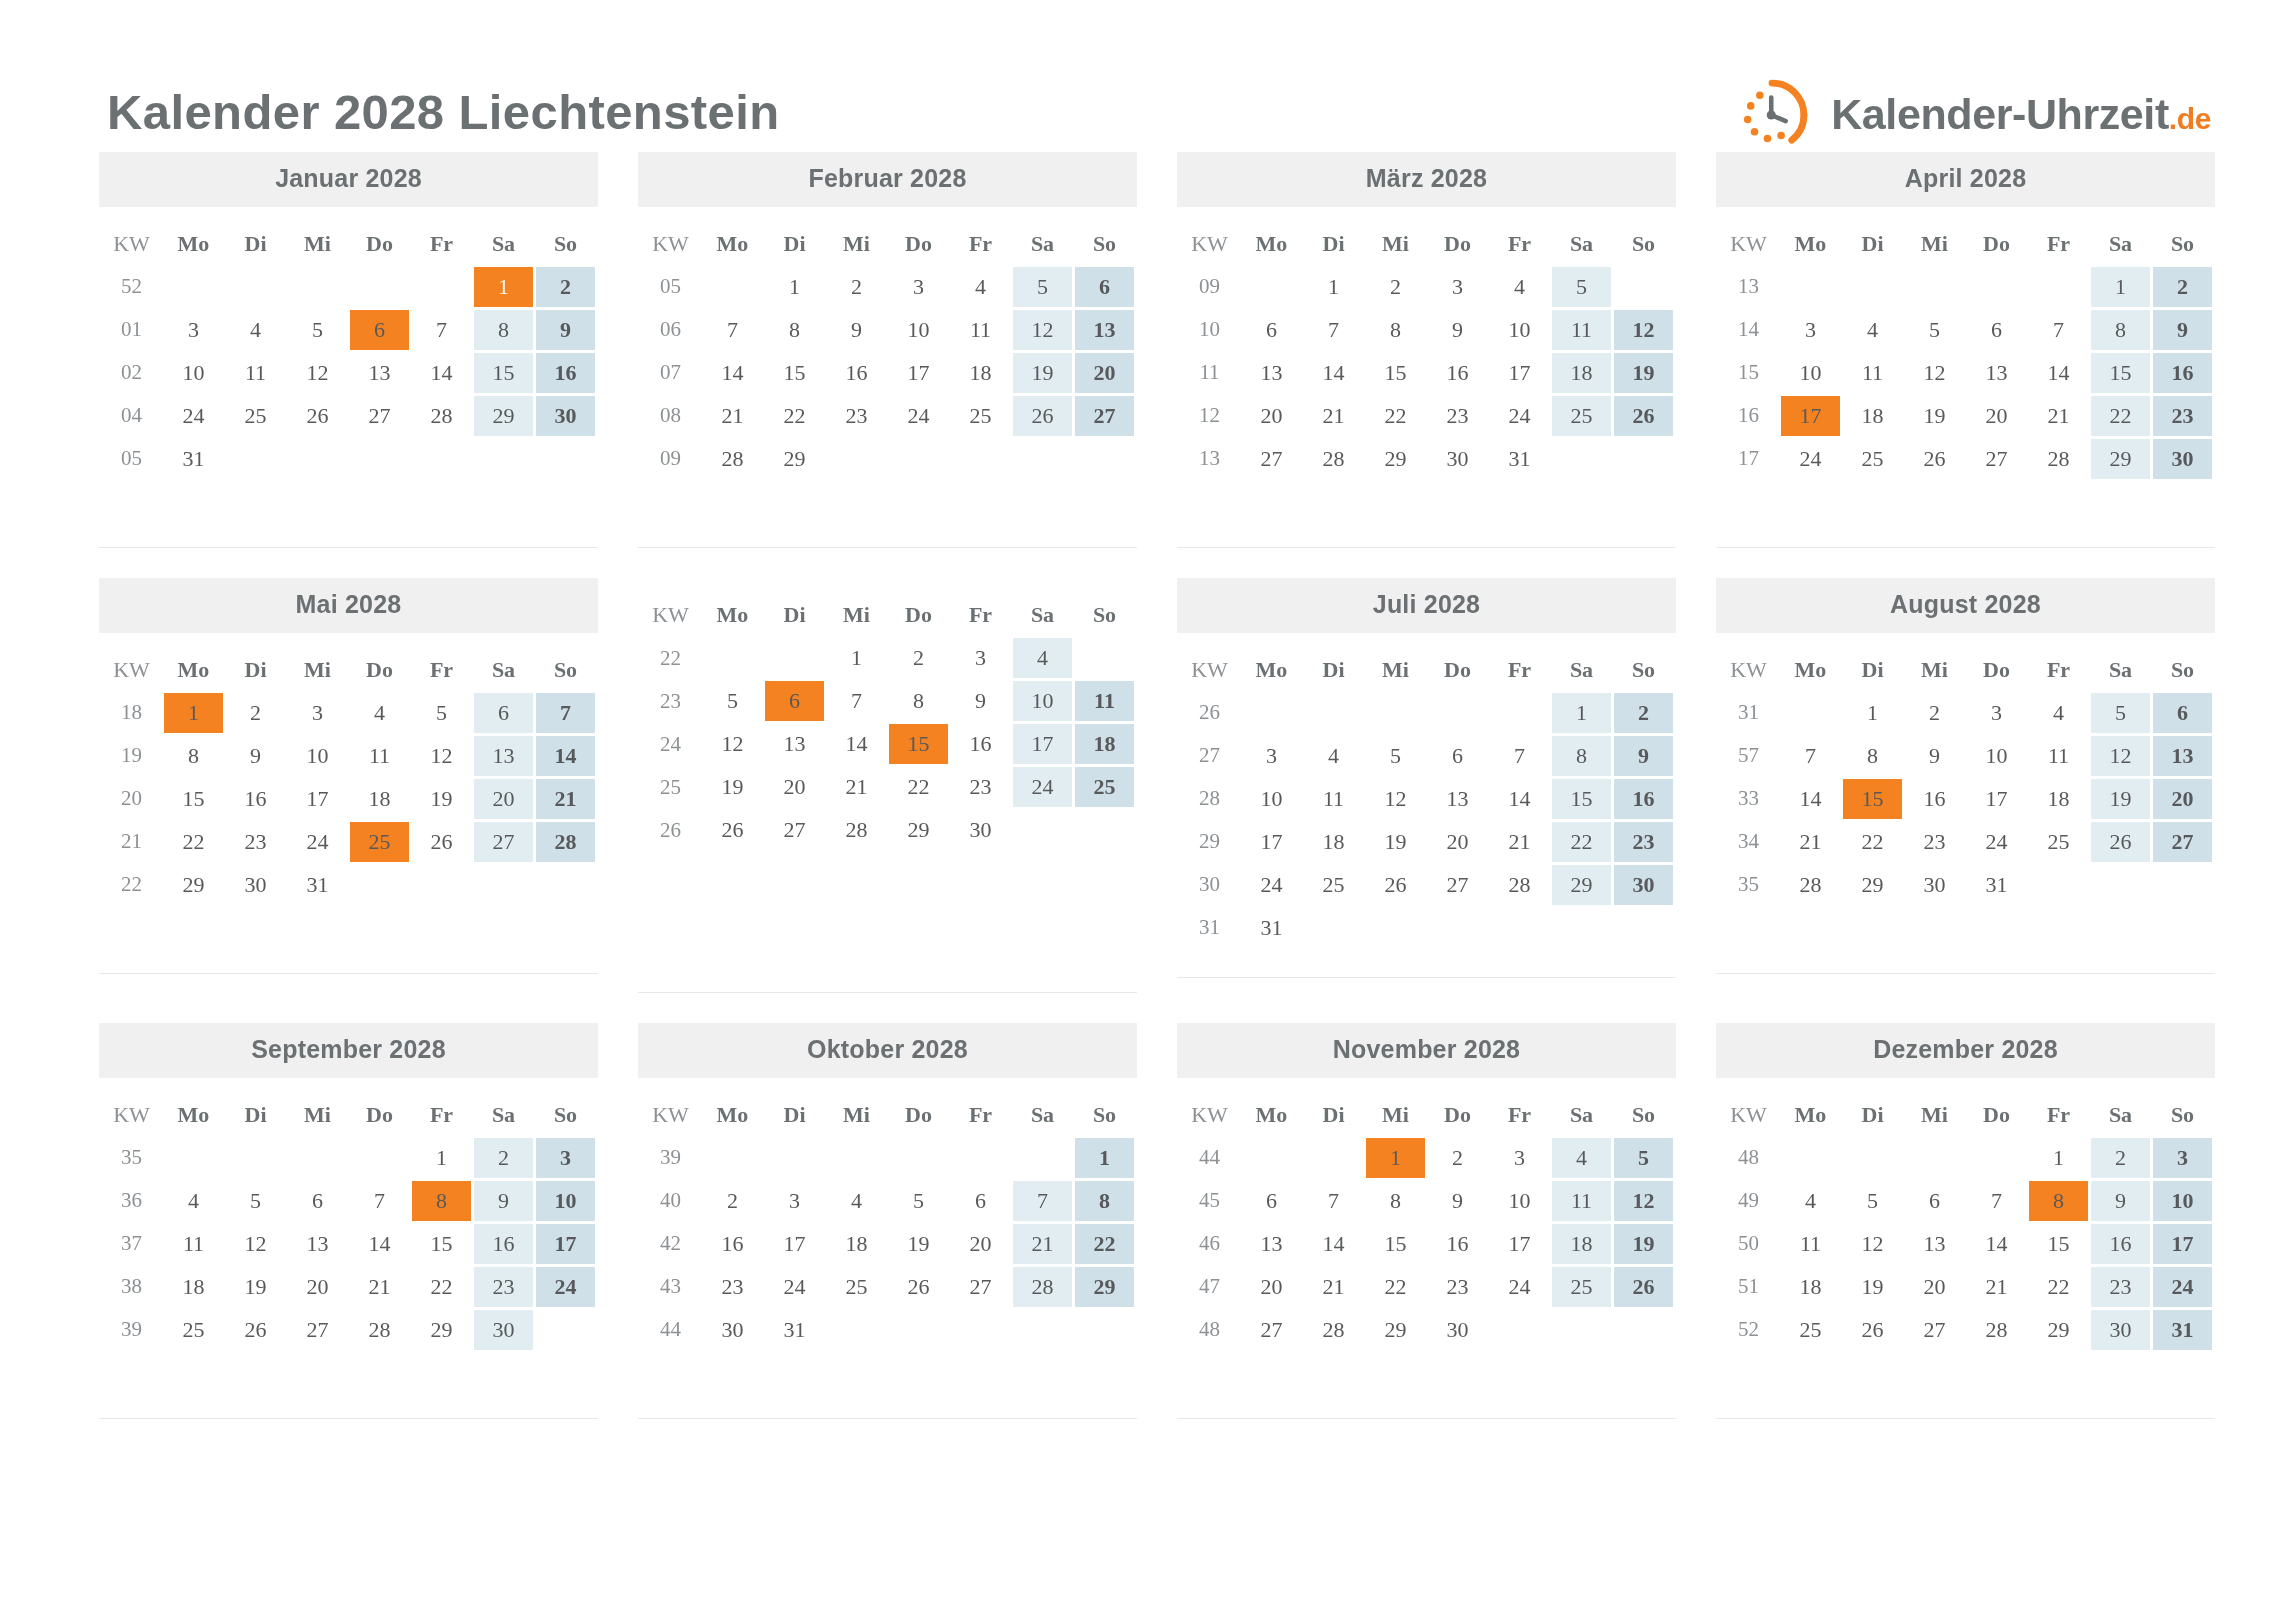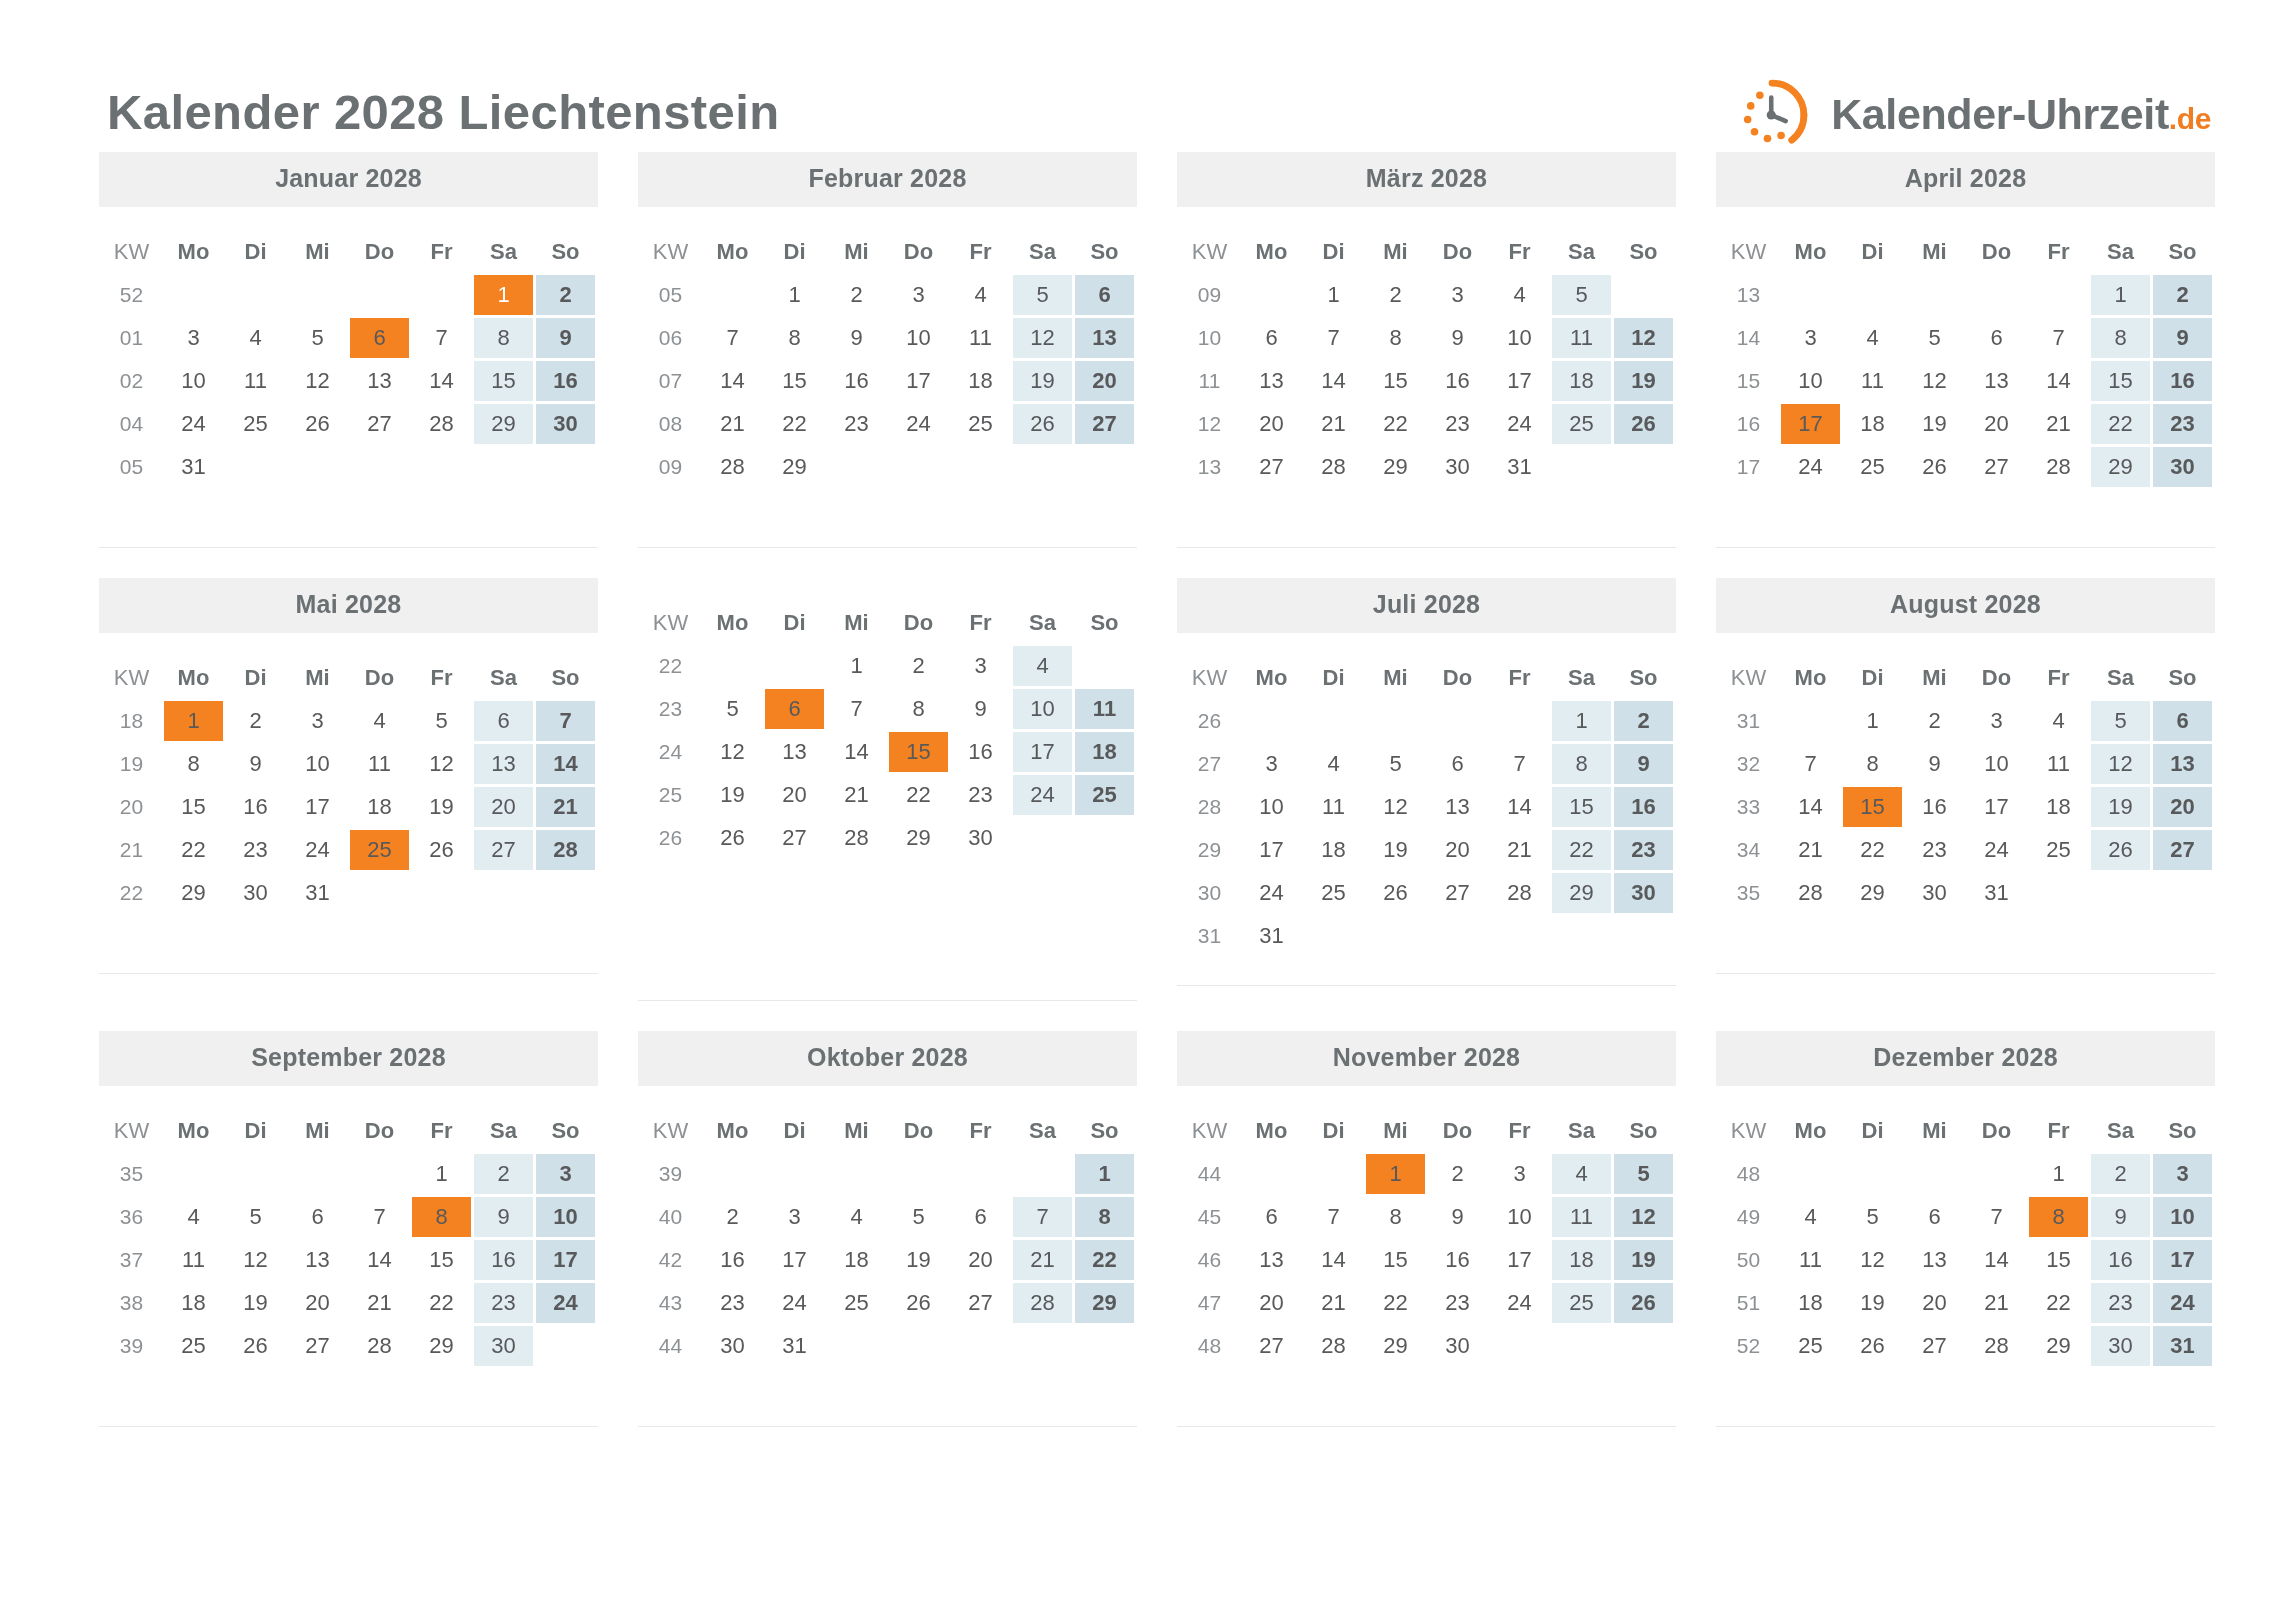--- a/index.html
+++ b/index.html
@@ -77,22 +77,23 @@
     font-size: 25px;
     font-weight: bold;
     text-align: center;
     padding: 12px 0 13.7px 0;
     letter-spacing: 0.2px;
   }
   table.cal {
     border-collapse: separate;
     border-spacing: 3px 3.8px;
     width: 100%;
-    margin-top: 27px;
+    margin-top: 19px;
     table-layout: fixed;
+    font-family: Liberation Serif, serif;
   }
   table.cal th {
     font-size: 22px;
     font-weight: bold;
     color: #6b7073;
     padding: 2.3px 0 6.9px 0;
     text-align: center;
   }
   table.cal th.kw {
     color: #8d9194;
@@ -682,21 +683,21 @@
                 <td class="kw">31</td>
                 <td class="empty"></td>
                 <td class="">1</td>
                 <td class="">2</td>
                 <td class="">3</td>
                 <td class="">4</td>
                 <td class="sat">5</td>
                 <td class="sun">6</td>
               </tr>
               <tr>
-                <td class="kw">32</td>
+                <td class="kw">57</td>
                 <td class="">7</td>
                 <td class="">8</td>
                 <td class="">9</td>
                 <td class="">10</td>
                 <td class="">11</td>
                 <td class="sat">12</td>
                 <td class="sun">13</td>
               </tr>
               <tr>
                 <td class="kw">33</td>

